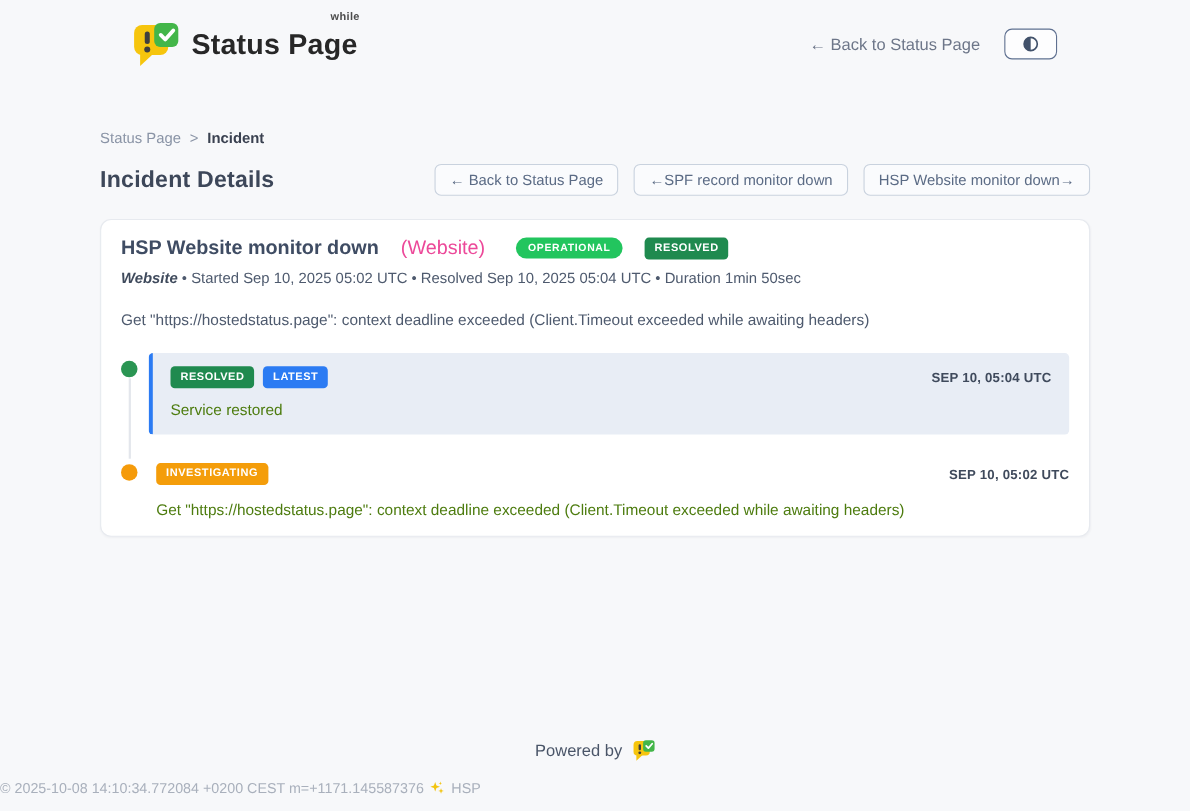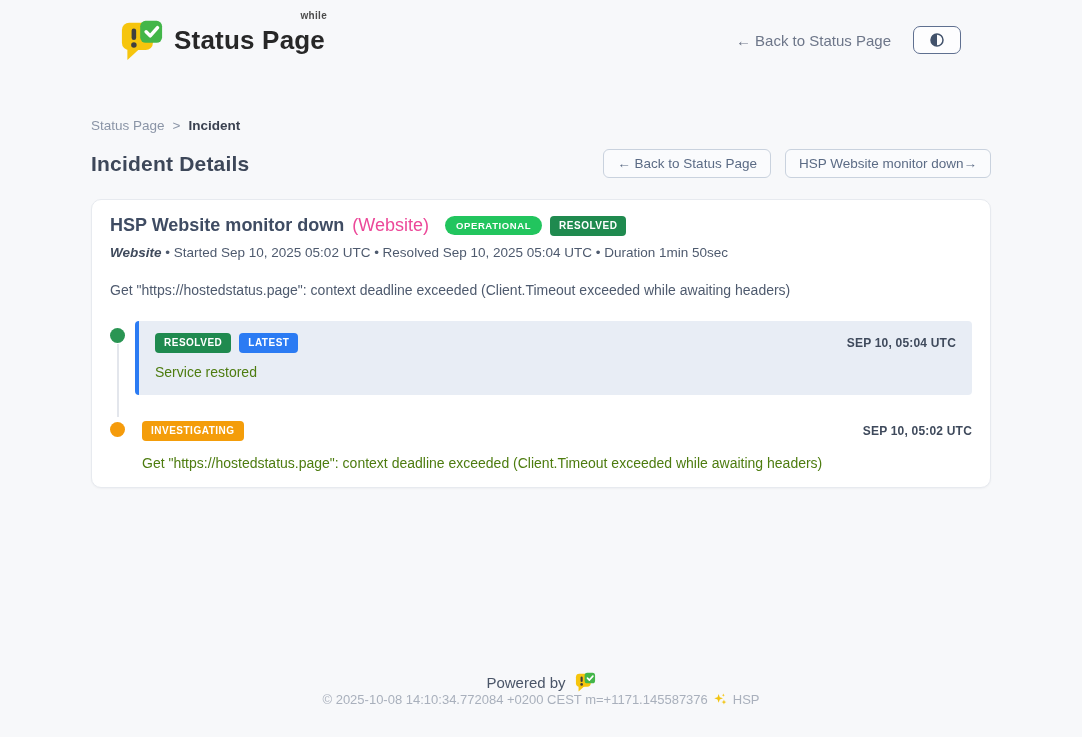--- a/index.html
+++ b/index.html
@@ -35,21 +35,21 @@
     font-family:"Liberation Sans", sans-serif;
     font-size:13.5px; color:#5b6b85; background:#fafbfd;
     border:1px solid #c9d2de; border-radius:6px; padding:6px 13px; cursor:pointer;
     white-space:nowrap;
   }
   
   .card {
     margin-top:21px; background:#ffffff; border:1px solid #e7eaef; border-radius:10px;
     padding:15px 18px 16px 18px; box-shadow:0 1px 2px rgba(16,24,40,0.04);
   }
-  .card-title-row { display:flex; align-items:center; gap:8px; }
+  .card-title-row { display:flex; align-items:center; gap:20px; }
   .card-title { font-size:18px; font-weight:700; color:#3f4c63; }
   .card-monitor { font-size:18px; font-weight:400; color:#ec4899; margin-right:8px; }
   .pill {
     font-size:9.5px; font-weight:700; color:#ffffff; letter-spacing:0.6px;
     border-radius:999px; padding:5px 11px; line-height:1;
   }
   .badge {
     font-size:10px; font-weight:700; color:#ffffff; letter-spacing:0.5px;
     border-radius:4px; padding:5px 9px; line-height:1; display:inline-block;
   }
@@ -75,21 +75,21 @@
   .t-msg { margin-top:11px; font-size:14px; color:#4d7c0f; }
   .entry-old .t-content { padding-left:7px; }
   .entry-old .t-msg { margin-top:14px; }
   .bg-resolved { background:#1f8a4f; }
   .bg-latest { background:#2b7bf3; }
   .bg-investigating { background:#f49d0a; }
   .bg-operational { background:#22c55e; }
   
   .footer { text-align:center; margin-top:184px; }
   .powered { font-size:15px; color:#4a5568; display:inline-flex; align-items:center; gap:9px; }
-  .copyright { font-size:13px; color:#a9b0bc; display:flex; justify-content:center; align-items:center; gap:5px; }
+  .copyright { margin-top:17px; font-size:13px; color:#a9b0bc; display:flex; justify-content:flex-start; align-items:center; gap:5px; }
   .icon-inline { display:inline-flex; align-items:center; }
 </style>
 </head>
 <body>
 
 <div class="header">
   <div class="logo">
     <span class="icon-inline">
       <svg width="44" height="42" viewBox="0 0 48 46">
         <rect x="2" y="4" width="34" height="30" rx="8" fill="#f6c50d"></rect>
@@ -120,20 +120,21 @@
   <div class="breadcrumb">
     <span>Status Page</span>
     <span>&gt;</span>
     <span class="current">Incident</span>
   </div>
 
   <div class="title-row">
     <div class="page-title">Incident Details</div>
     <div class="nav-buttons">
       <button class="nav-btn">← Back to Status Page</button>
+      <button class="nav-btn">←SPF record monitor down</button>
       <button class="nav-btn">HSP Website monitor down→</button>
     </div>
   </div>
 
   <div class="card">
     <div class="card-title-row">
       <span class="card-title">HSP Website monitor down</span>
       <span class="card-monitor">(Website)</span>
       <span class="pill bg-operational">OPERATIONAL</span>
       <span class="badge bg-resolved">RESOLVED</span>

